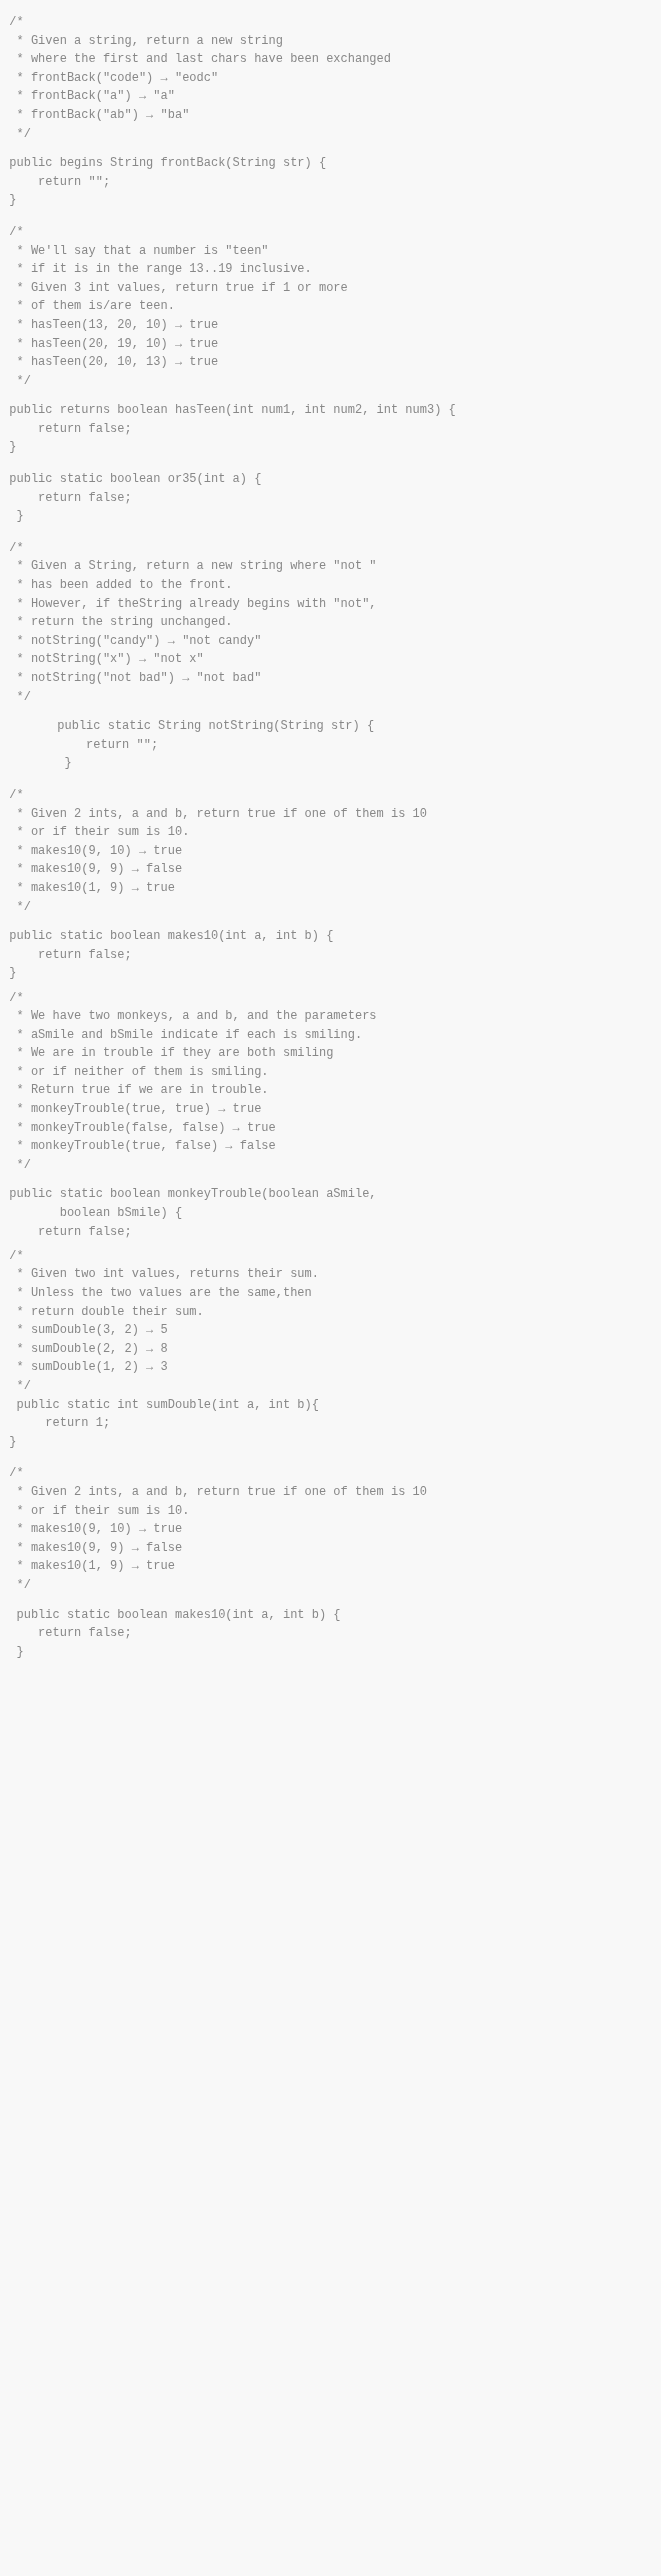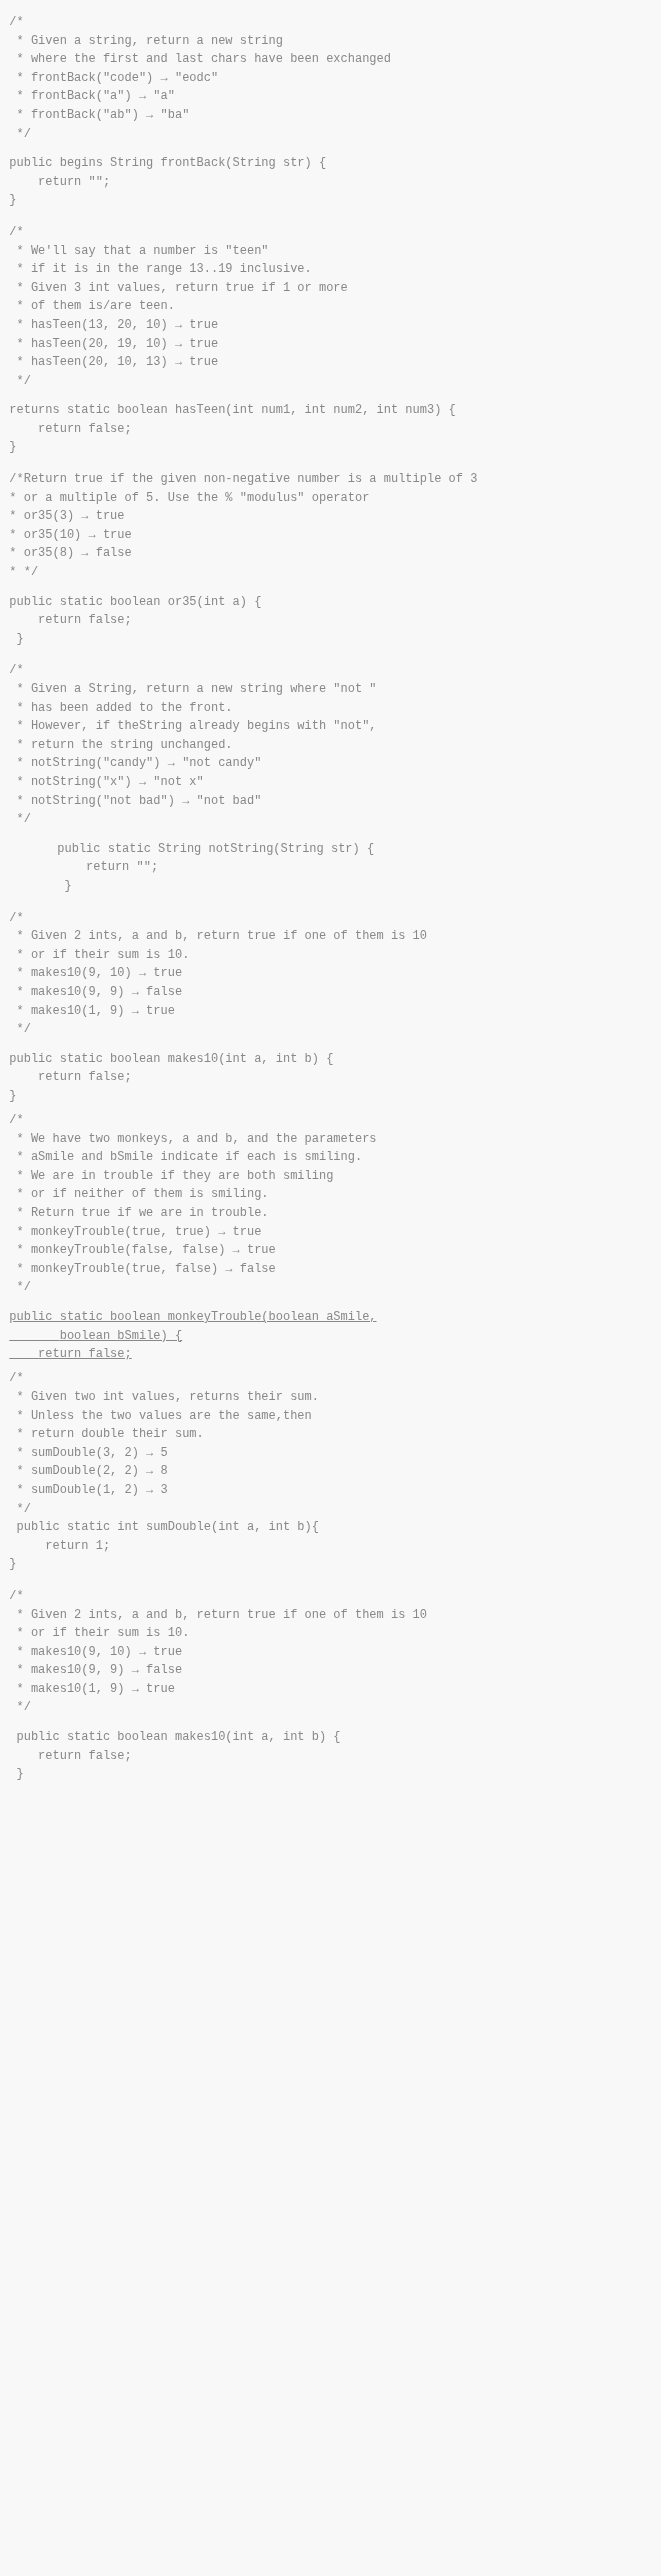--- a/index.html
+++ b/index.html
@@ -46,32 +46,26 @@
   <div class="block" style="margin-top:13px;">
     <pre>/*
  * We'll say that a number is "teen"
  * if it is in the range 13..19 inclusive.
  * Given 3 int values, return true if 1 or more
  * of them is/are teen.
  * hasTeen(13, 20, 10) → true
  * hasTeen(20, 19, 10) → true
  * hasTeen(20, 10, 13) → true
  */</pre>
-    <pre style="margin-top:11px;">returns static boolean hasTeen(int num1, int num2, int num3) {
+    <pre style="margin-top:11px;">public returns boolean hasTeen(int num1, int num2, int num3) {
     return false;
 }</pre>
   </div>
 
   <div class="block" style="margin-top:13px;">
-    <pre>/*Return true if the given non-negative number is a multiple of 3
-* or a multiple of 5. Use the % "modulus" operator
-* or35(3) → true
-* or35(10) → true
-* or35(8) → false
-* */</pre>
     <pre style="margin-top:11px;">public static boolean or35(int a) {
     return false;
  }</pre>
   </div>
 
   <div class="block" style="margin-top:13px;">
     <pre>/*
  * Given a String, return a new string where "not "
  * has been added to the front.
  * However, if theString already begins with "not",
@@ -102,21 +96,21 @@
     <pre>/*
  * We have two monkeys, a and b, and the parameters
  * aSmile and bSmile indicate if each is smiling.
  * We are in trouble if they are both smiling
  * or if neither of them is smiling.
  * Return true if we are in trouble.
  * monkeyTrouble(true, true) → true
  * monkeyTrouble(false, false) → true
  * monkeyTrouble(true, false) → false
  */</pre>
-    <pre style="margin-top:11px;text-decoration:underline;">public static boolean monkeyTrouble(boolean aSmile,
+    <pre style="margin-top:11px;">public static boolean monkeyTrouble(boolean aSmile,
        boolean bSmile) {
     return false;</pre>
   </div>
 
   <div class="block">
     <pre>/*
  * Given two int values, returns their sum.
  * Unless the two values are the same,then
  * return double their sum.
  * sumDouble(3, 2) → 5

